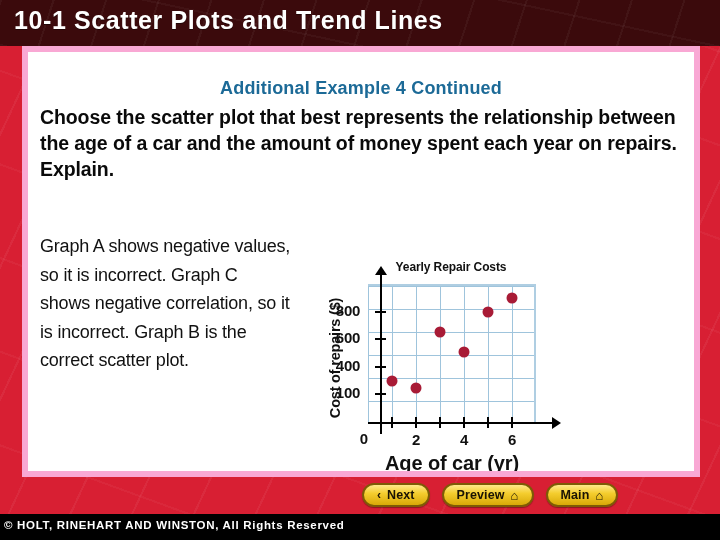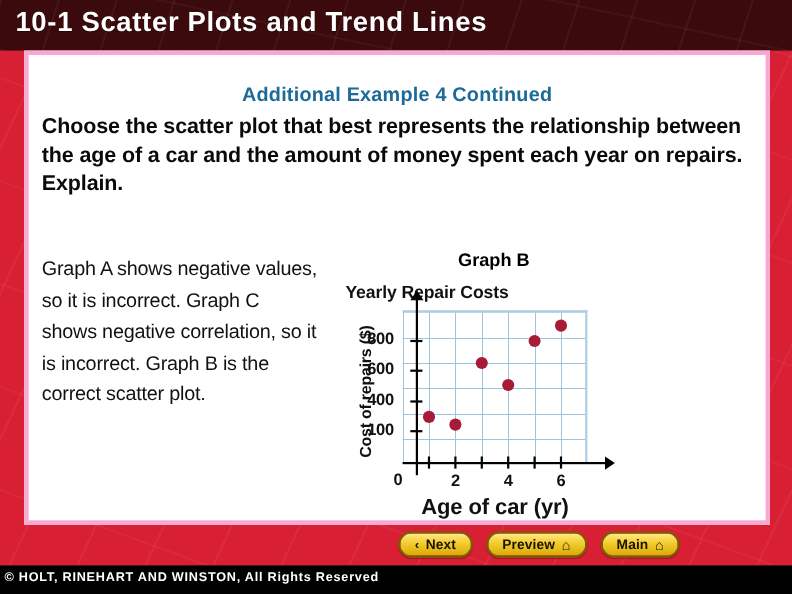--- a/index.html
+++ b/index.html
@@ -72,21 +72,21 @@
   }
 
   
   #panel {
     position: absolute;
     left: 22px;
     top: 46px;
     width: 678px;
     height: 431px;
     background: #FFFFFF;
-    border: 4px solid #f9a8d4;
+    border: 6px solid #f9a8d4;
     overflow: hidden;
   }
 
   #example-heading {
     position: absolute;
     left: 0;
     top: 26px;
     width: 100%;
     text-align: center;
     color: #1C6A97;
@@ -135,23 +135,23 @@
     text-align: center;
     color: #000000;
     font-size: 16.5px;
     font-weight: bold;
   }
   #chart-title {
     position: absolute;
     left: 24px;
     top: 30px;
     width: 270px;
-    text-align: left;
-    color: #111111;
-    font-size: 16px;
+    text-align: center;
+    color: #111111;
+    font-size: 12px;
     font-weight: bold;
     letter-spacing: -0.1px;
   }
 
   
   #y-axis-title {
     position: absolute;
     left: -32px;
     top: 120px;
     width: 150px;
@@ -361,21 +361,20 @@
   <div id="panel">
 
     <div id="example-heading">Additional Example 4 Continued</div>
 
     <div id="explanation">Graph A shows negative values, so it is incorrect. Graph C shows negative correlation, so it is incorrect. Graph B is the correct scatter plot.</div>
 
     <div id="prompt">Choose the scatter plot that best represents the relationship between the age of a car and the amount of money spent each year on repairs. Explain.</div>
 
     <div id="figure">
 
-      <div id="graph-label">Graph B</div>
       <div id="chart-title">Yearly Repair Costs</div>
       <div id="y-axis-title">Cost of repairs ($)</div>
       <div id="x-axis-title">Age of car (yr)</div>
 
       <div id="plot">
         <div id="grid"></div>
 
         <div id="y-axis-line"></div>
         <div id="y-axis-arrow"></div>
         <div id="x-axis-line"></div>

